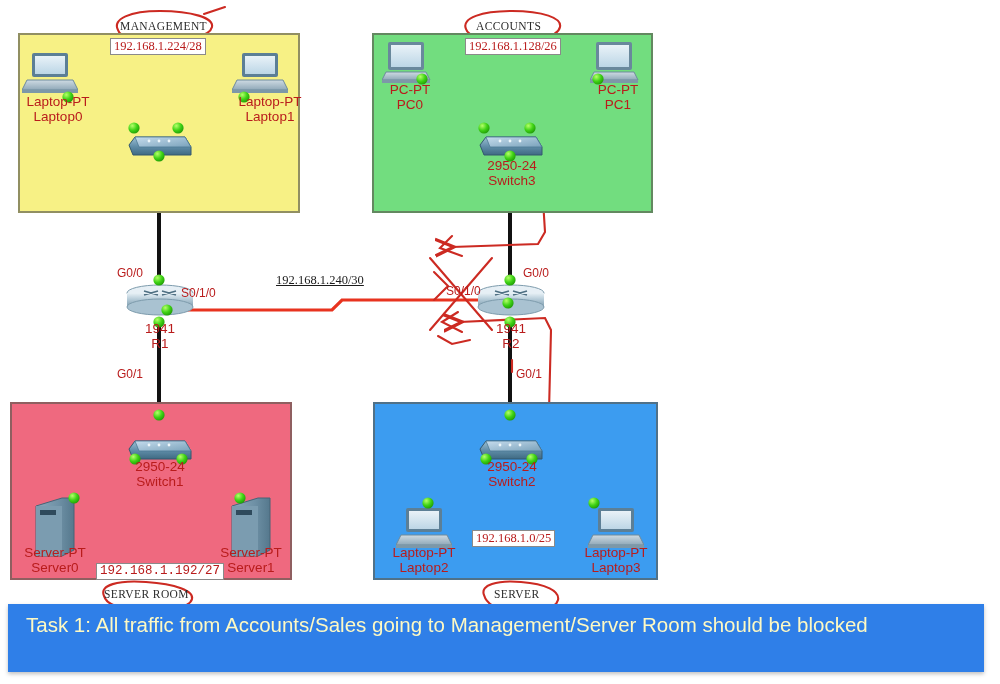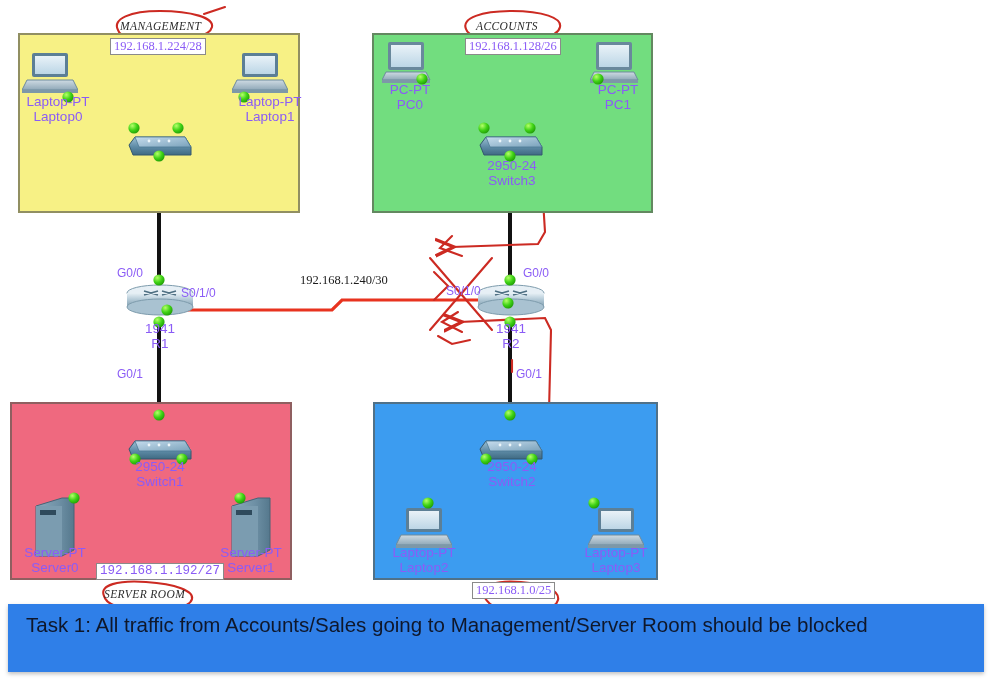--- a/index.html
+++ b/index.html
@@ -10,35 +10,35 @@
   svg#canvas{position:absolute;left:0;top:0;width:1000px;height:684px;}
 
   
   .zone{position:absolute;box-sizing:border-box;border:2px solid rgba(90,90,80,.65);}
   .zone.mgmt{left:18px;top:33px;width:282px;height:180px;background:#f7f185;}
   .zone.acct{left:372px;top:33px;width:281px;height:180px;background:#72dd7f;}
   .zone.srv {left:10px;top:402px;width:282px;height:178px;background:#ef697f;}
   .zone.sal {left:373px;top:402px;width:285px;height:178px;background:#3c9cf0;}
 
   
-  .lbl{position:absolute;color:#8b5cf6;white-space:nowrap;
+  .lbl{position:absolute;color:#b91c1c;white-space:nowrap;
        font-family:"Liberation Sans",sans-serif;}
   .dev{font-size:13.5px;line-height:15px;text-align:center;}
   .iface{font-size:12px;}
   .subnet{font-size:12.5px;background:#ffffff;border:1px solid #8a8a8a;
           padding:0 3px;line-height:15px;font-family:"Liberation Serif",serif;}
   .zonename{font-size:11.5px;letter-spacing:.4px;color:#2b2b2b;
-            font-family:"Liberation Serif",serif;font-style:italic;}
+            font-family:"Liberation Serif",serif;}
   .serial-lbl{font-size:12.5px;font-family:"Liberation Serif",serif;color:#1b1b1b;}
 
   
   #banner{position:absolute;left:8px;top:604px;width:976px;height:68px;
           background:#2f7fe8;box-shadow:0 2px 4px rgba(0,0,0,.25);
           box-sizing:border-box;padding:8px 14px 0 18px;}
-  #banner .txt{color:#0f172a;font-size:20.5px;line-height:26px;
+  #banner .txt{color:#fef9c3;font-size:20.5px;line-height:26px;
                font-family:"Liberation Sans",sans-serif;}
 
   .node{position:absolute;}
 </style>
 </head>
 <body>
 
 <div id="stage">
 
   <svg id="canvas" viewBox="0 0 1000 684">
@@ -260,22 +260,22 @@
   </svg>
 
   <div class="lbl zonename" style="left:120px;top:20px;">MANAGEMENT</div>
   <div class="lbl zonename" style="left:476px;top:20px;">ACCOUNTS</div>
   <div class="lbl zonename" style="left:104px;top:588px;">SERVER ROOM</div>
   <div class="lbl zonename" style="left:494px;top:588px;">SERVER</div>
 
   <div class="lbl subnet" style="left:110px;top:38px;">192.168.1.224/28</div>
   <div class="lbl subnet" style="left:465px;top:38px;text-align:right;">192.168.1.128/26</div>
   <div class="lbl subnet" style="left:96px;top:563px;font-family:Liberation Mono, monospace;">192.168.1.192/27</div>
-  <div class="lbl subnet" style="left:472px;top:582px;">192.168.1.0/25</div>
-  <div class="lbl serial-lbl" style="left:300px;top:273px;">192.168.1.240/30</div>
+  <div class="lbl subnet" style="left:472px;top:530px;">192.168.1.0/25</div>
+  <div class="lbl serial-lbl" style="left:276px;top:273px;text-decoration:underline;">192.168.1.240/30</div>
 
   <div class="lbl dev" style="left:12px;top:94px;width:92px;">
     <div>Laptop-PT</div>
     <div>Laptop0</div>
   </div>
   <div class="lbl dev" style="left:224px;top:94px;width:92px;">
     <div>Laptop-PT</div>
     <div>Laptop1</div>
   </div>
 

